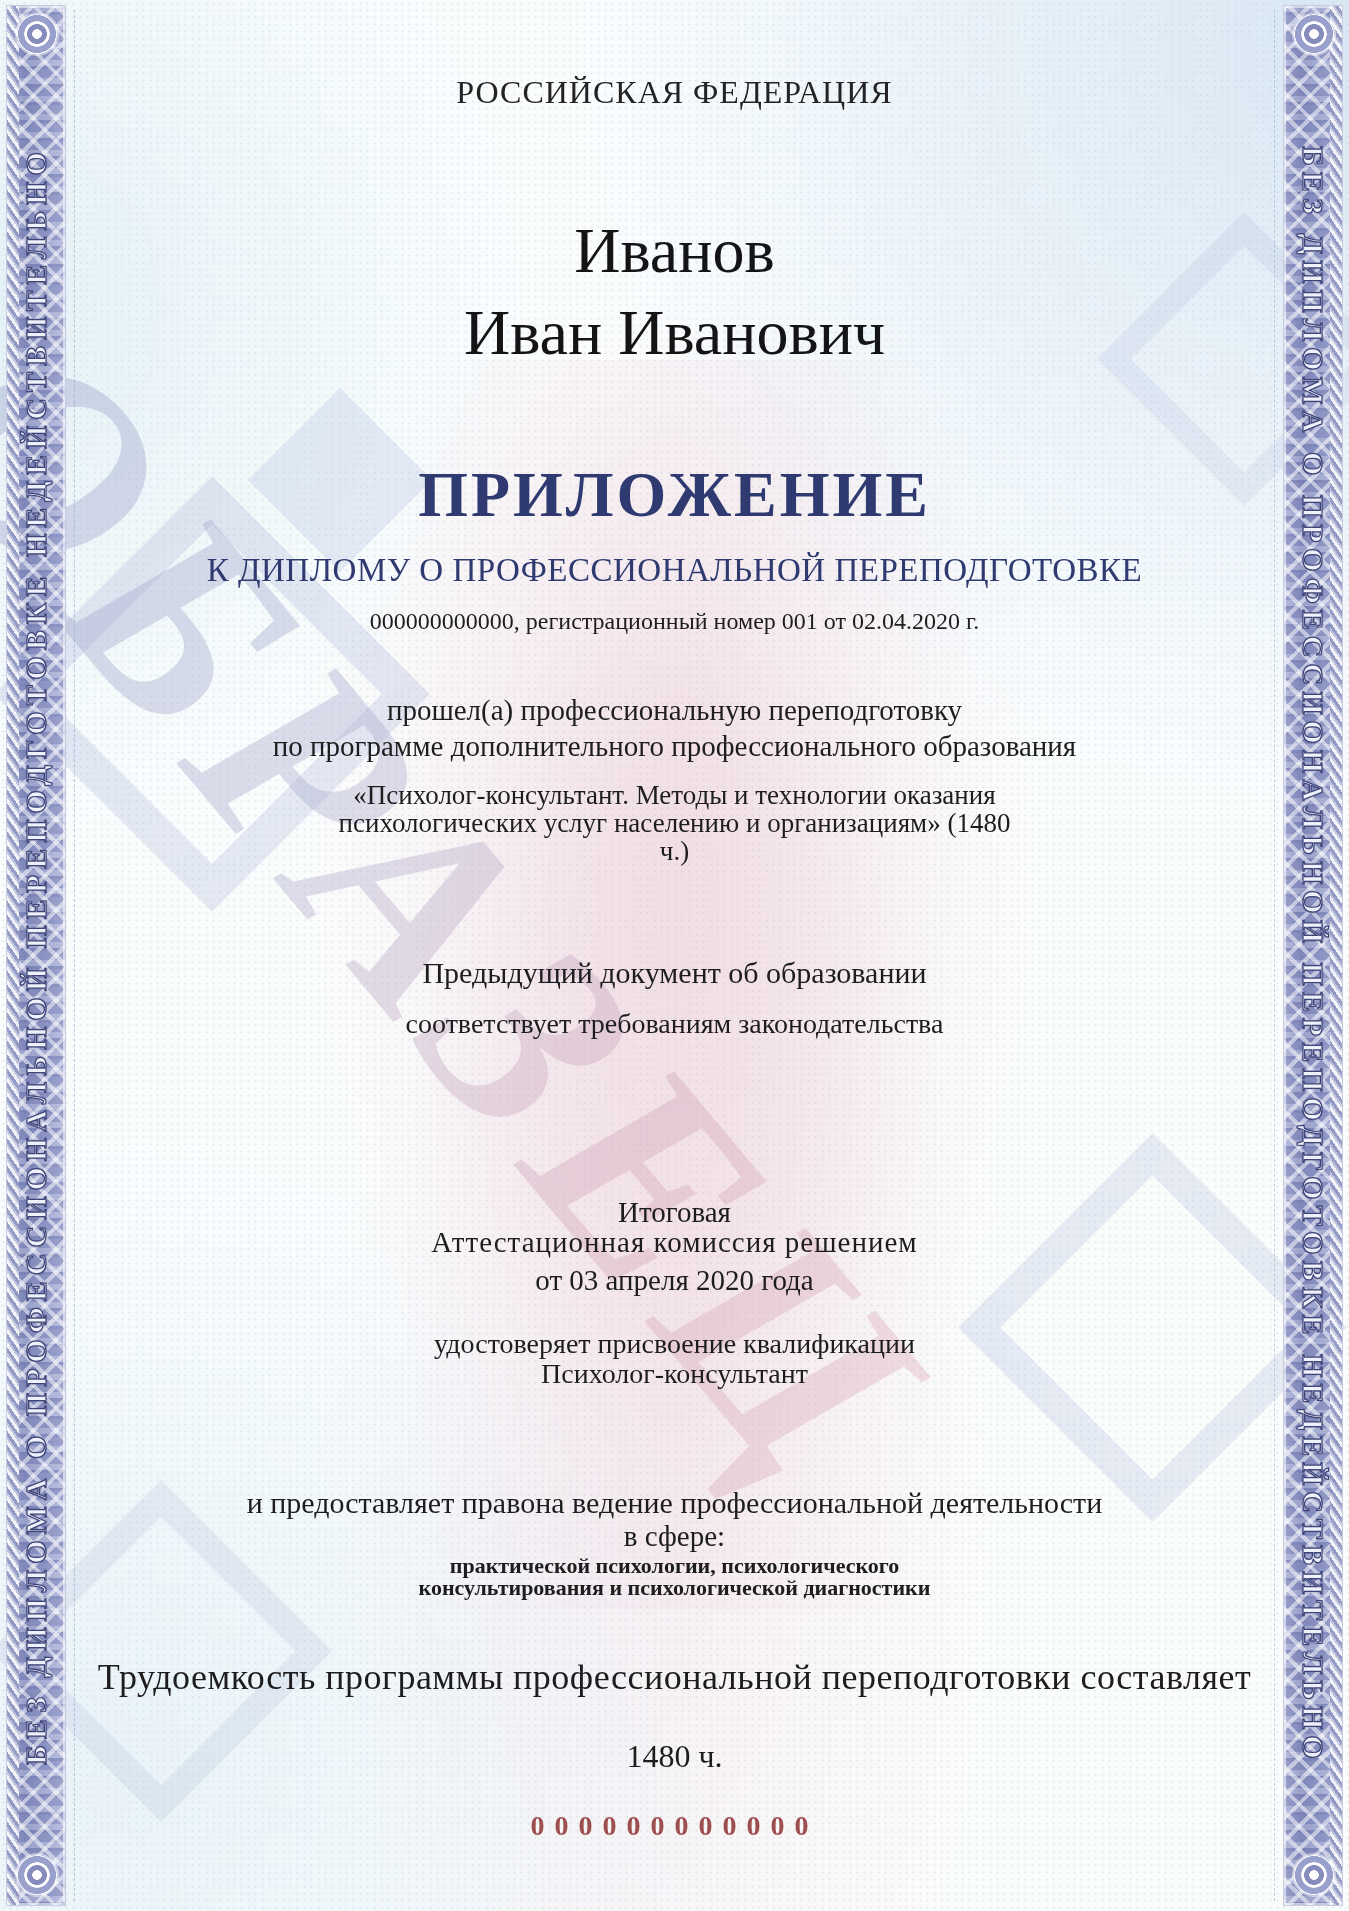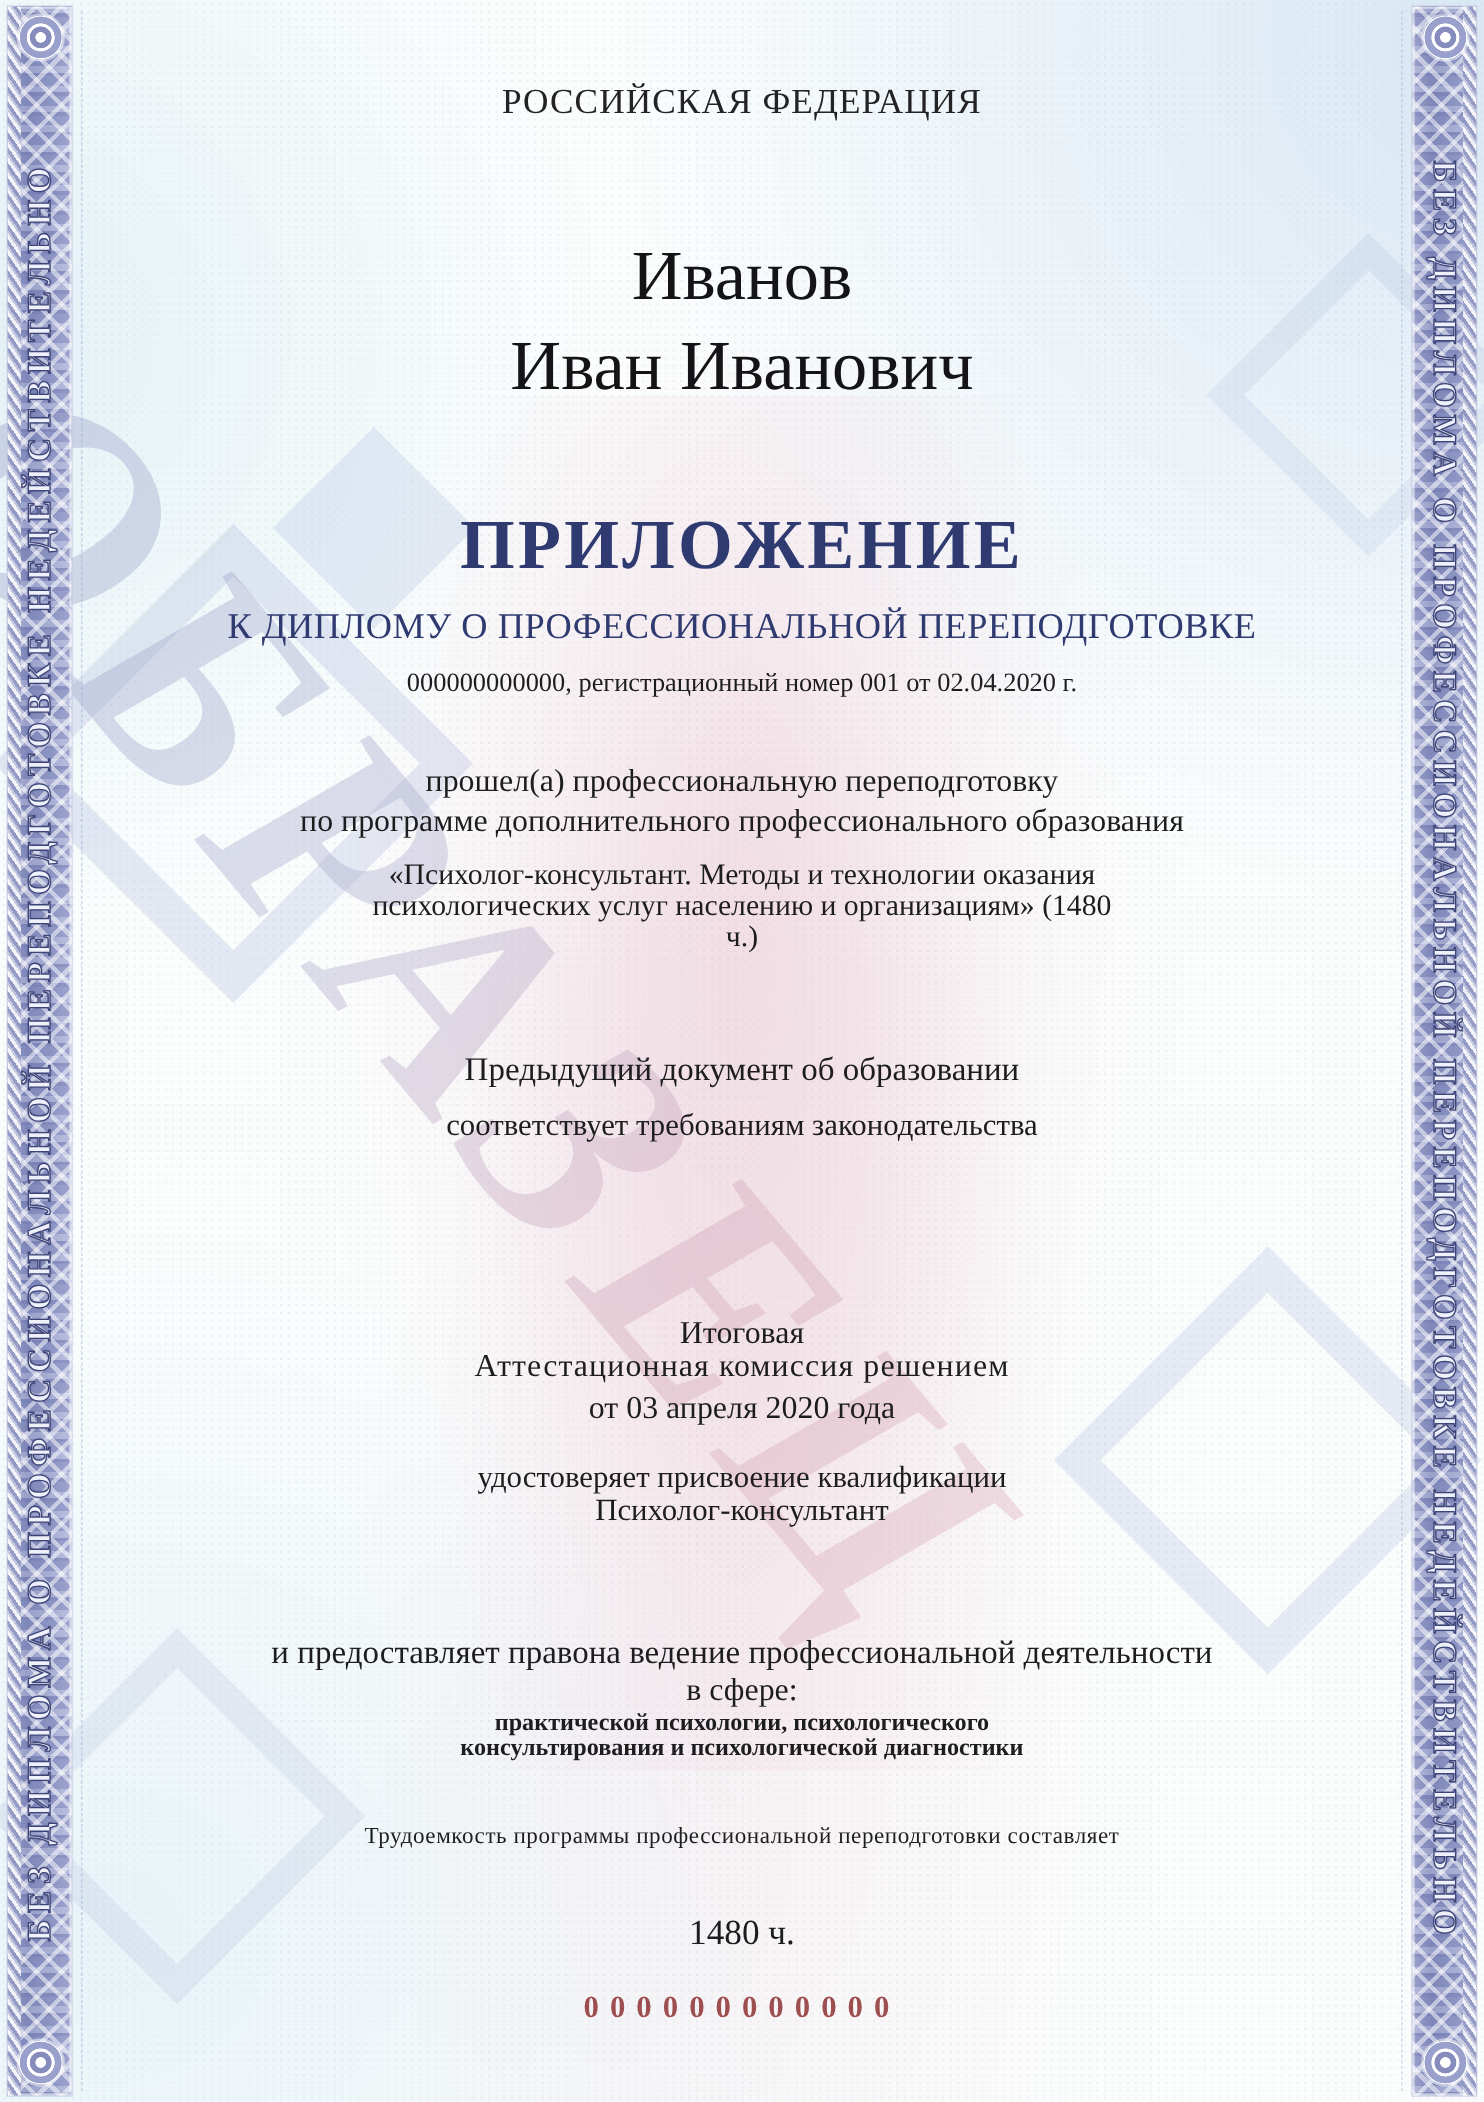--- a/index.html
+++ b/index.html
@@ -89,21 +89,21 @@
   .prev2{top:1008px;font-size:28px;}
   .comm1{top:1196px;font-size:29px;}
   .comm2{top:1226px;font-size:29px;letter-spacing:1px;}
   .comm3{top:1264px;font-size:29px;}
   .qual1{top:1328px;font-size:28px;}
   .qual2{top:1358px;font-size:28px;}
   .r1{top:1486px;font-size:30px;}
   .r2{top:1520px;font-size:29px;}
   .r3{top:1553px;font-size:22px;font-weight:bold;}
   .r4{top:1575px;font-size:22px;font-weight:bold;}
-  .w1{top:1656px;font-size:21px;letter-spacing:.5px;}
+  .w1{top:1656px;font-size:36px;letter-spacing:.5px;}
   .w2{top:1738px;font-size:32px;}
   .serial{top:1810px;font-size:28px;font-weight:bold;letter-spacing:10px;color:#9d4e4e;}
 </style>
 </head>
 <body>
 
 <div id="page">
 
   <div class="pink-ghost"></div>
   <div class="diamond d1"></div>

